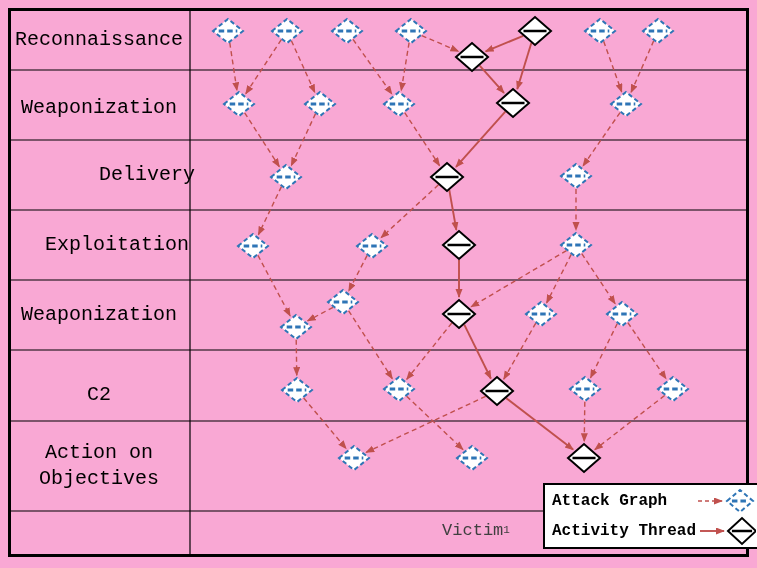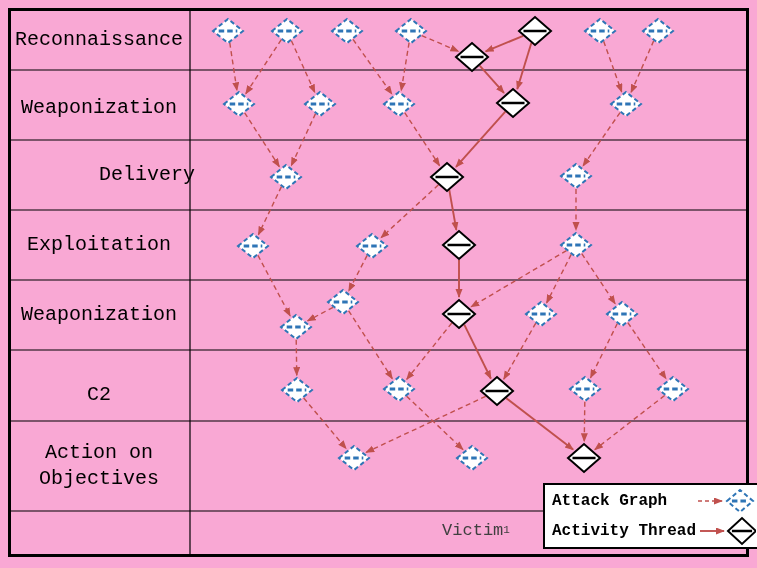--- a/index.html
+++ b/index.html
@@ -208,21 +208,21 @@
       <g>
         <polygon points="568,458 584,444 600,458 584,472" fill="#fff" stroke="#000" stroke-width="2"></polygon>
         <line x1="572.48" y1="458" x2="595.52" y2="458" stroke="#000" stroke-width="2.5"></line>
       </g>
     </svg>
   <div class="frame"></div>
   <div id="labels-layer">
       <div class="row-label" style="top: 10px; height: 60px;">Reconnaissance</div>
       <div class="row-label" style="top: 64px; height: 88px;">Weaponization</div>
       <div class="row-label" style="top: 140px; height: 70px; padding-left: 48px;">Delivery</div>
-      <div class="row-label" style="top: 210px; height: 70px;">Exploitation</div>
+      <div class="row-label" style="top: 210px; height: 70px; margin-left: 18px;">Exploitation</div>
       <div class="row-label" style="top: 280px; height: 70px;">Weaponization</div>
       <div class="row-label" style="top: 350px; height: 90px;">C2</div>
       <div class="row-label" style="top: 421px; height: 90px; text-align: center;">Action on Objectives</div>
     </div>
   <div class="victim">
     <span>Victim</span>
       <sub>1</sub>
   </div>
   <div class="legend" id="legend-box">
       <div class="legend-row">

